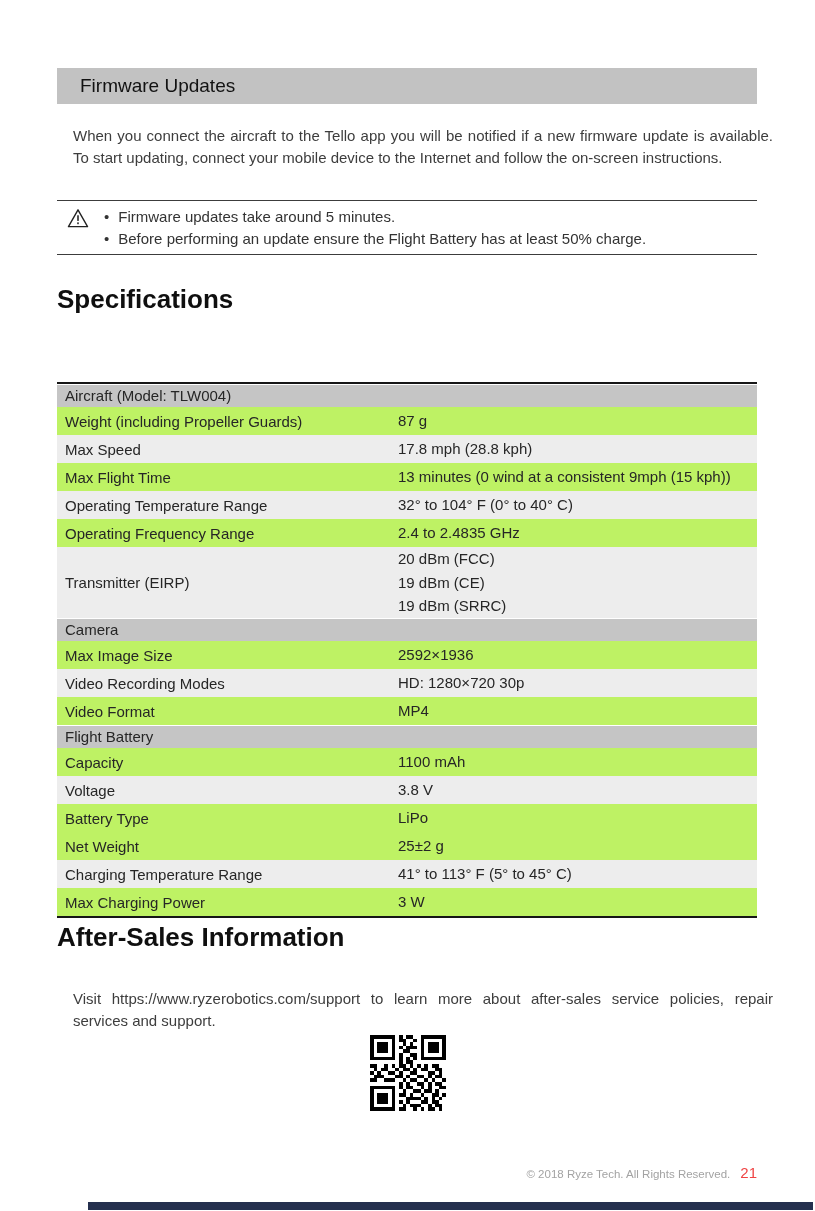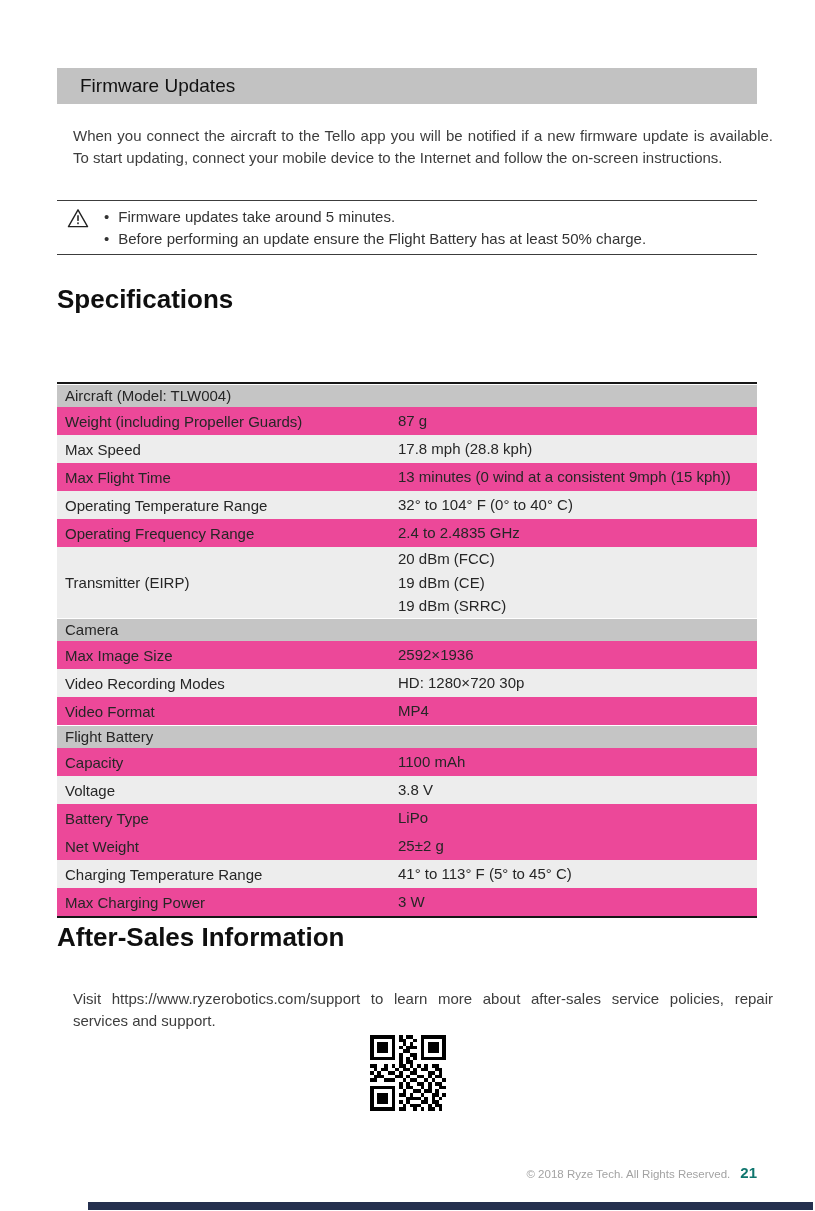--- a/index.html
+++ b/index.html
@@ -22,32 +22,32 @@
 
   .h1{position:absolute;left:57px;margin:0;font-size:26px;font-weight:bold;color:#0f0f0f;}
   .spec-h{top:284px;text-align:center;}
   .after-h{top:922px;}
 
   .spec-table{position:absolute;left:57px;top:334px;width:700px;
               border-top:2px solid #161616;border-bottom:2px solid #161616;
               font-size:15px;color:#262626;box-sizing:border-box;margin-top:48px;}
   .spec-header{height:23px;line-height:22px;background:var(--section-header-bg);
                padding-left:8px;border-top:1px solid #fff;box-sizing:border-box;}
-  .spec-row{display:flex;align-items:center;min-height:28px;background:#ec4899;}
+  .spec-row{display:flex;align-items:center;min-height:28px;background:#bef264;}
   .spec-row.alt{background:var(--row-alt-bg);}
   .spec-label{width:333px;padding-left:8px;flex:none;}
   .spec-value{white-space:pre-line;line-height:28px;}
   .spec-row.tall{height:71px;}
   .spec-row.tall .spec-value{line-height:23.5px;}
 
   .qr{position:absolute;left:370px;top:1035px;width:76px;height:76px;shape-rendering:crispEdges;}
 
   .footer{position:absolute;right:58px;top:1164px;display:flex;align-items:baseline;gap:10px;}
   .copy{font-size:11.5px;color:#a3a3a3;}
-  .pnum{font-size:15px;color:#0f766e;font-weight:700;}
+  .pnum{font-size:15px;color:#ef4444;font-weight:400;}
 
   .bottom-bar{position:absolute;left:88px;top:1202px;width:725px;height:8px;
               background:var(--bottom-bar);}
 </style>
 </head>
 <body>
 
 <div class="page">
 
   <div class="title-bar">

